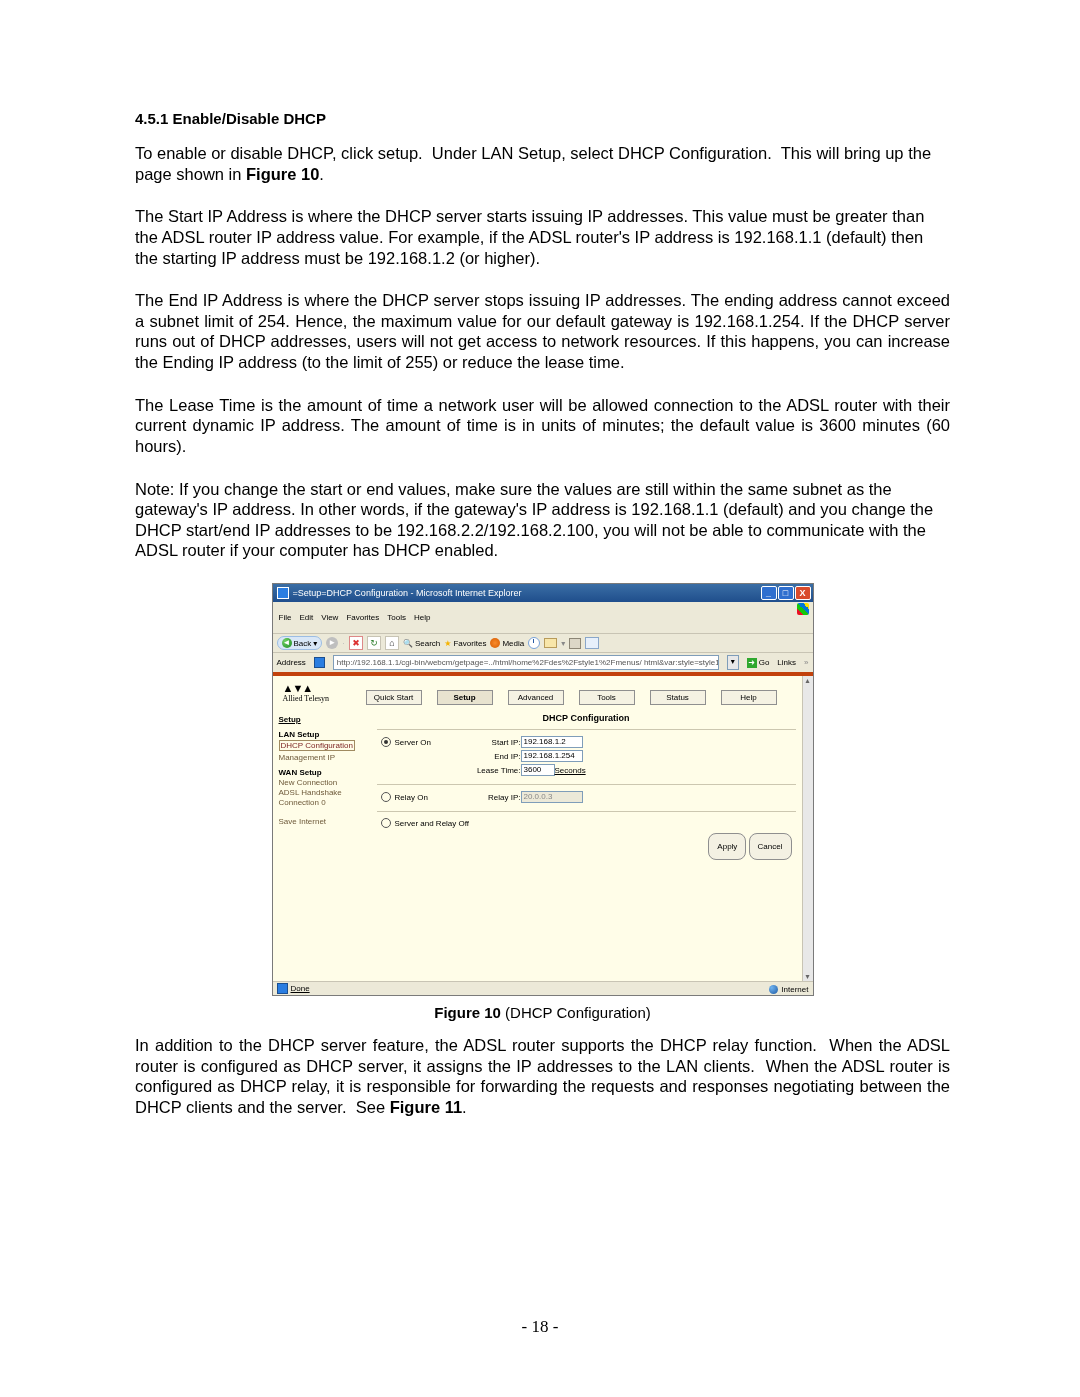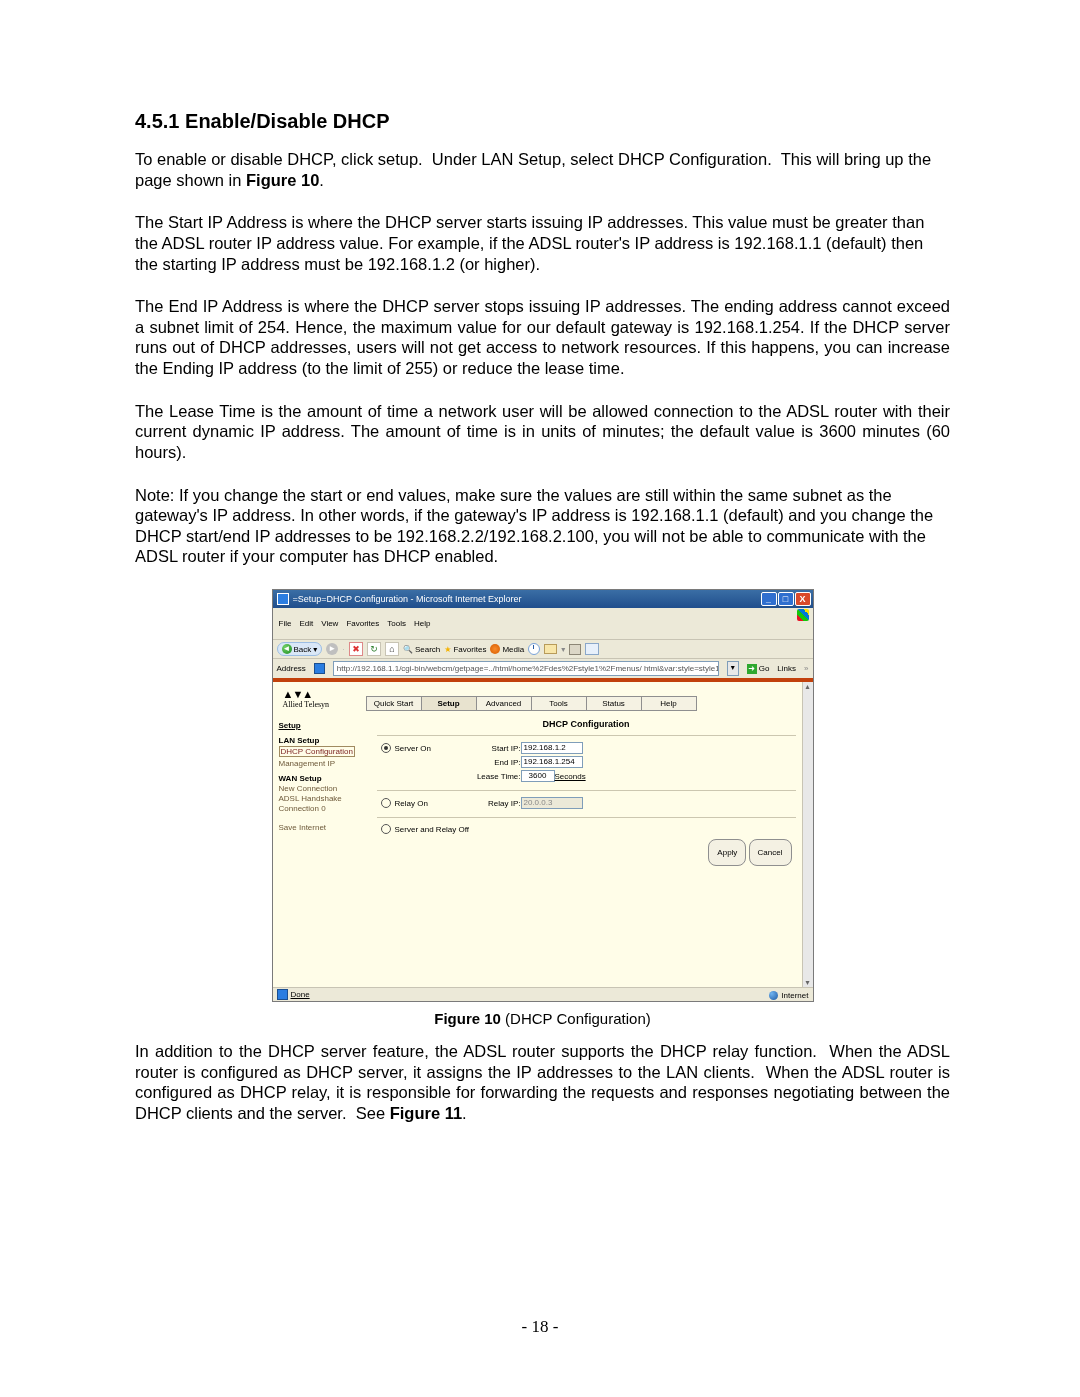--- a/index.html
+++ b/index.html
@@ -11,21 +11,21 @@
   }
   .page {
     width: 1080px;
     min-height: 1397px;
     margin: 0 auto;
     padding: 110px 130px 0 135px;
     box-sizing: border-box;
     position: relative;
   }
   h2.section-heading {
-    font-size: 20px;
+    font-size: 15px;
     font-weight: bold;
     margin: 0 0 16px 0;
   }
   p.body-text {
     font-size: 16.5px;
     line-height: 1.25;
     margin: 0 0 22px 0;
   }
   p.body-text.justify { text-align: justify; }
   .figure-wrap {
@@ -201,21 +201,21 @@
     width: 80px;
     padding: 2px 4px;
     font-size: 8px;
     font-family: Georgia, serif;
   }
   .brand .logo-mark{
     font-size:11px;font-weight:bold;letter-spacing:-1px;
   }
   .tabs {
     display: flex;
-    gap: 0;
+    gap: 16px;
     flex: 1;
     justify-content: flex-start;
   }
   .tab {
     border: 1px solid #8f8f8f;
     background: #f5f2e3;
     padding: 2px 6px;
     font-size: 8px;
     margin-left: -1px;
     min-width: 42px;
@@ -437,21 +437,21 @@
                     <span class="ip-box">192.168.1.2</span>
                   </div>
                   <div class="row">
                     <span class="left"></span>
                     <span class="lbl">End IP:</span>
                     <span class="ip-box">192.168.1.254</span>
                   </div>
                   <div class="row">
                     <span class="left"></span>
                     <span class="lbl">Lease Time:</span>
-                    <span class="ip-box" style="min-width:28px;text-align:center;">3600</span>
+                    <span class="ip-box" style="min-width:28px;">3600</span>
                     <span style="text-decoration:underline;">Seconds</span>
                   </div>
                 </div>
 
                 <div class="panel-block">
                   <div class="row">
                     <span class="left">
                       <span class="radio"></span>
                       <span>Relay On</span>
                     </span>

